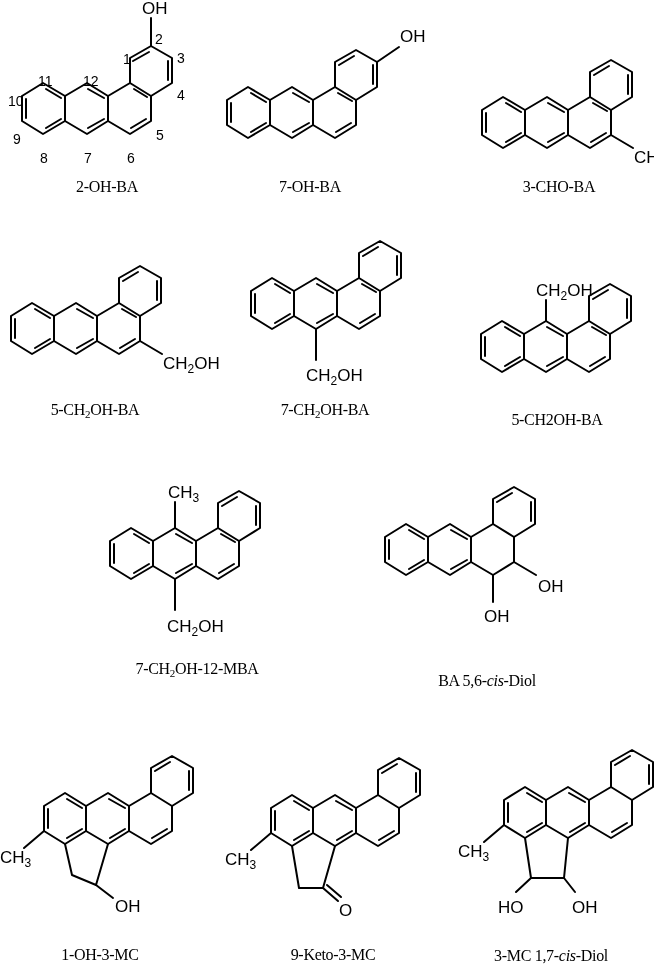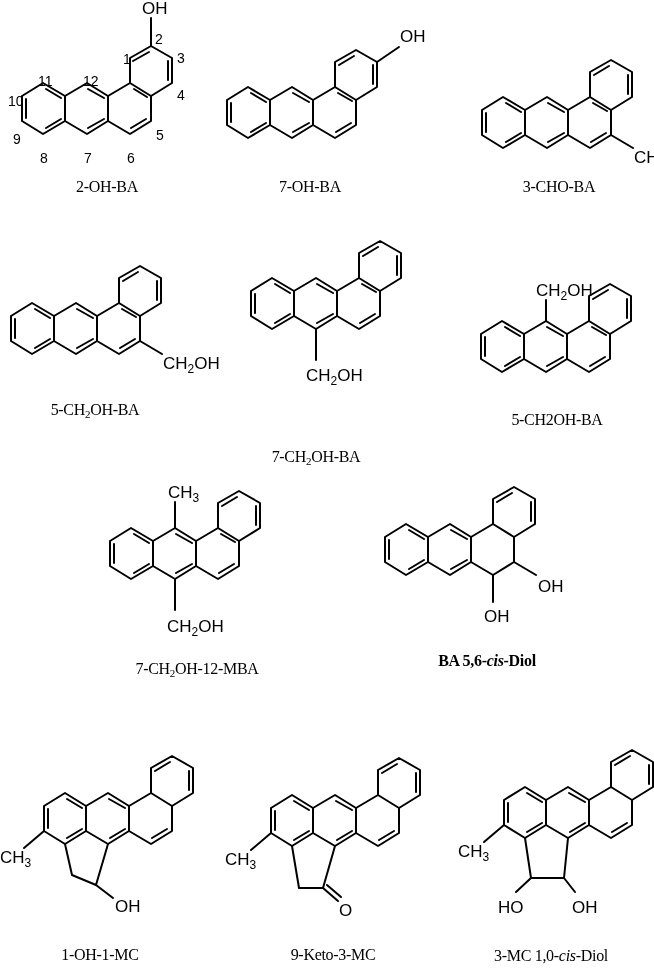--- a/index.html
+++ b/index.html
@@ -138,21 +138,21 @@
     <line class="bond" x1="142" y1="64" x2="156" y2="72"></line>
     <line class="bond" x1="140" y1="103" x2="155" y2="94"></line>
     <polyline class="bond" points="139,58 139,33 160,21 181,33 181,58 160,71"></polyline>
     <line class="bond" x1="143" y1="36" x2="158" y2="27"></line>
     <line class="bond" x1="177" y1="36" x2="177" y2="55"></line>
     <line class="bond" x1="96" y1="109" x2="96" y2="140"></line>
     <text class="atom" x="86" y="161">
       <tspan>CH</tspan><tspan class="sub" dy="4">2</tspan><tspan dy="-4">OH</tspan>
     </text>
   </svg>
-  <div class="caption" style="left:96px;top:181px;margin-top:47px;">
+  <div class="caption" style="left:105px;top:181px;">
     <span>7-CH</span><sub>2</sub><span>OH-BA</span>
   </div>
 </div>
 
 <div class="cell" style="left:440px;top:220px;width:214px;height:220px;">
   <svg width="214" height="220">
     <polygon class="bond" points="62,101 84,114 84,139 62,152 41,139 41,114"></polygon>
     <line class="bond" x1="65" y1="107" x2="80" y2="116"></line>
     <line class="bond" x1="80" y1="137" x2="65" y2="146"></line>
     <line class="bond" x1="45" y1="117" x2="45" y2="136"></line>
@@ -216,21 +216,21 @@
 
     <polyline class="bond" points="133,84 133,59 154,47 175,59 175,84 154,97"></polyline>
     <line class="bond" x1="137" y1="62" x2="152" y2="53"></line>
     <line class="bond" x1="171" y1="62" x2="171" y2="81"></line>
 
     <line class="bond" x1="154" y1="122" x2="176" y2="135"></line>
     <text class="atom" x="178" y="152">OH</text>
     <line class="bond" x1="133" y1="135" x2="133" y2="162"></line>
     <text class="atom" x="124" y="182">OH</text>
   </svg>
-  <div class="caption" style="left:127px;top:212px;font-weight:bold;">
+  <div class="caption" style="left:127px;top:232px;">
     <span>BA 5,6-</span><i>cis</i><span>-Diol</span>
   </div>
 </div>
 
 <div class="cell" style="left:0;top:720px;width:220px;height:248px;">
   <svg width="220" height="248">
 
     <polygon class="bond" points="65,73 86,86 86,111 65,124 44,111 44,86"></polygon>
     <line class="bond" x1="67" y1="79" x2="82" y2="88"></line>
     <line class="bond" x1="48" y1="89" x2="48" y2="108"></line>
@@ -250,21 +250,21 @@
     <polyline class="bond" points="65,124 72,155 96,165 108,124"></polyline>
 
     <line class="bond" x1="44" y1="111" x2="24" y2="128"></line>
     <text class="atom" x="0" y="143">
       <tspan>CH</tspan><tspan class="sub" dy="4">3</tspan>
     </text>
 
     <line class="bond" x1="96" y1="165" x2="113" y2="178"></line>
     <text class="atom" x="115" y="192">OH</text>
   </svg>
-  <div class="caption" style="left:100px;top:226px;">1-OH-1-MC</div>
+  <div class="caption" style="left:100px;top:226px;">1-OH-3-MC</div>
 </div>
 
 <div class="cell" style="left:210px;top:720px;width:220px;height:248px;">
   <svg width="220" height="248">
     <polygon class="bond" points="82,75 103,88 103,113 82,126 61,113 61,88"></polygon>
     <line class="bond" x1="84" y1="81" x2="99" y2="90"></line>
     <line class="bond" x1="65" y1="91" x2="65" y2="110"></line>
     <line class="bond" x1="84" y1="120" x2="99" y2="111"></line>
     <polyline class="bond" points="103,88 125,75 146,88 146,113 125,126 103,113"></polyline>
     <line class="bond" x1="126" y1="81" x2="142" y2="90"></line>
@@ -306,15 +306,15 @@
     <line class="bond" x1="74" y1="105" x2="54" y2="122"></line>
     <text class="atom" x="28" y="137">
       <tspan>CH</tspan><tspan class="sub" dy="4">3</tspan>
     </text>
     <line class="bond" x1="101" y1="158" x2="86" y2="172"></line>
     <text class="atom" x="68" y="193">HO</text>
     <line class="bond" x1="134" y1="158" x2="145" y2="172"></line>
     <text class="atom" x="142" y="193">OH</text>
   </svg>
   <div class="caption" style="left:121px;top:227px;">
-    <span>3-MC 1,0-</span><i>cis</i><span>-Diol</span>
+    <span>3-MC 1,7-</span><i>cis</i><span>-Diol</span>
   </div>
 </div>
 
 </body></html>

